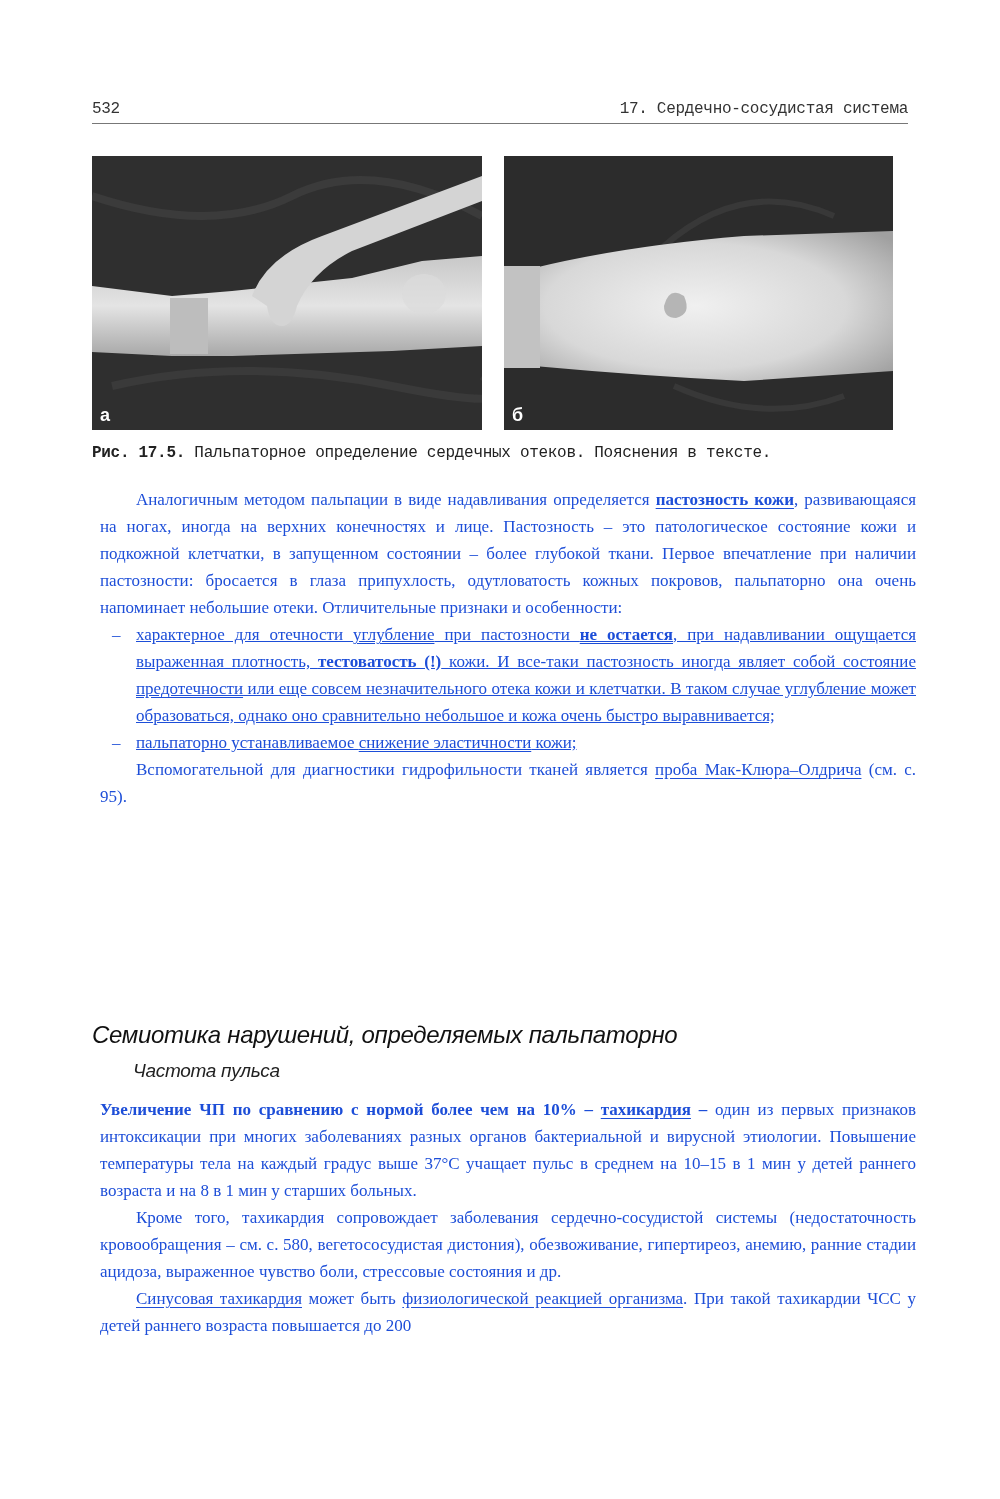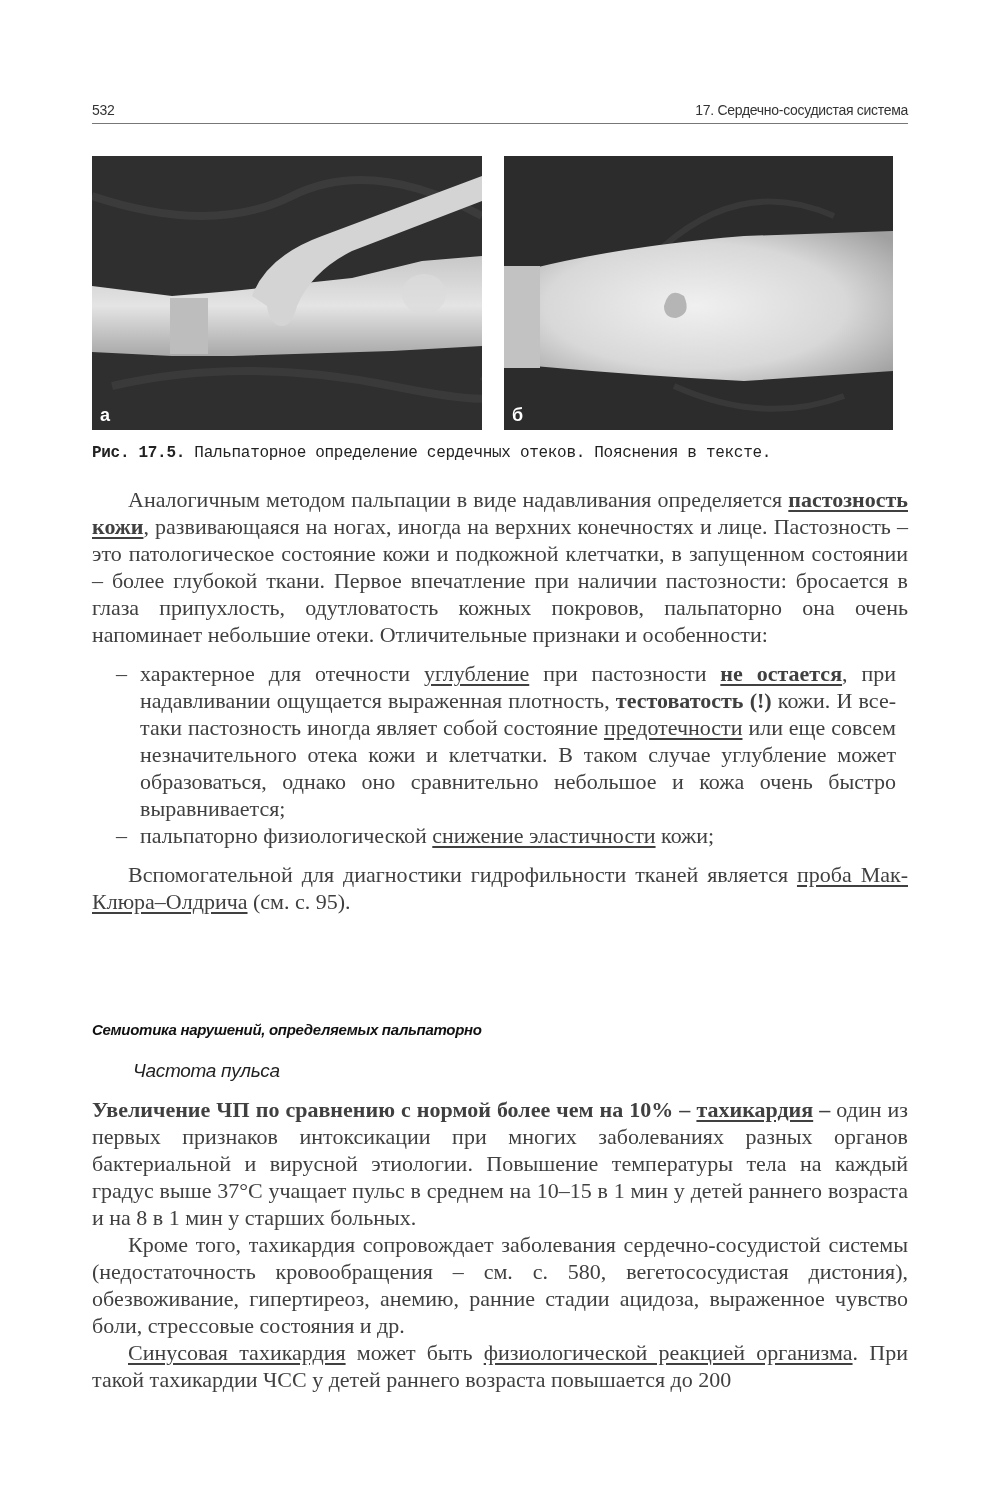--- a/index.html
+++ b/index.html
@@ -1,20 +1,20 @@
 <!DOCTYPE html>
 <html><head>
 <meta charset="utf-8">
 <style>
   html, body { margin: 0; padding: 0; background: #ffffff; }
   body { width: 1000px; height: 1499px; position: relative; overflow: hidden; color: #1a1a1a; }
 
   .running-head {
     position: absolute; left: 92px; top: 92px; width: 816px; height: 26px;
-    font-family: Liberation Sans, sans-serif; font-size: 14px; color: #333;
+    font-family: Liberation Mono, monospace; font-size: 16px; color: #333;
     display: flex; justify-content: space-between; align-items: flex-end;
     letter-spacing: -0.3px;
   }
   .head-rule { position: absolute; left: 92px; top: 123px; width: 816px; height: 1px; background: #777; }
 
   .figure { position: absolute; top: 156px; height: 274px; background: #2d2d2d; overflow: hidden; }
   .figure.a { left: 92px; width: 390px; }
   .figure.b { left: 504px; width: 389px; }
   .photo-svg { width: 100%; height: 100%; display: block; }
   .panel-letter {
@@ -22,37 +22,37 @@
     font-family: "Liberation Sans", sans-serif; font-weight: bold; font-size: 18px;
   }
 
   .caption {
     position: absolute; left: 92px; top: 444px; width: 816px;
     font-family: Liberation Mono, monospace; font-size: 16px; color: #222; letter-spacing: -0.3px;
   }
   .caption b { font-weight: bold; }
 
   .body-text {
-    position: absolute; left: 92px; width: 816px;
-    font-family: "Liberation Serif", serif; font-size: 22px; line-height: 27px; color: #404040;
+    position: absolute; left: 100px; width: 816px;
+    font-family: "Liberation Serif", serif; font-size: 17px; line-height: 27px; color: #1d4ed8;
     text-align: justify;
   }
   .body-text p { margin: 0; }
   .indent { text-indent: 36px; }
   .u { text-decoration: underline; text-underline-offset: 3px; }
   .bu { font-weight: bold; text-decoration: underline; text-underline-offset: 3px; }
   .b { font-weight: bold; }
 
-  .list { margin: 12px; padding: 0; list-style: none; }
+  .list { margin: 0; padding: 0; list-style: none; text-decoration: underline; }
   .list li { position: relative; padding-left: 36px; }
   .list li::before { content: "–"; position: absolute; left: 12px; top: 0; }
 
   .section-heading {
     position: absolute; left: 92px; top: 1021px;
-    font-family: "Liberation Sans", sans-serif; font-weight: bold; font-style: italic; font-size: 15px; color: #111;
+    font-family: "Liberation Sans", sans-serif; font-weight: normal; font-style: italic; font-size: 24px; color: #111;
     letter-spacing: -0.3px;
   }
   .subsection-heading {
     position: absolute; left: 92px; top: 1060px;
     font-family: "Liberation Sans", sans-serif; font-style: italic; font-size: 19px; color: #222;
     letter-spacing: -0.3px;
     margin-left: 41px;
   }
 </style>
 </head>
@@ -115,21 +115,21 @@
 
 <div class="body-text" style="top:486px;">
   <p class="indent">
     <span>Аналогичным методом пальпации в виде надавливания определяется </span><span class="bu">пастозность кожи</span><span>, развивающаяся на ногах, иногда на верхних конечностях и лице. Пастозность – это патологическое состояние кожи и подкожной клетчатки, в запущенном состоянии – более глубокой ткани. Первое впечатление при наличии пастозности: бросается в глаза припухлость, одутловатость кожных покровов, пальпаторно она очень напоминает небольшие отеки. Отличительные признаки и особенности:</span>
   </p>
   <ul class="list">
     <li>
       <span>характерное для отечности </span><span class="u">углубление</span><span> при пастозности </span><span class="bu">не остается</span><span>, при надавливании ощущается выраженная плотность, </span><span class="b">тестоватость (!)</span><span> кожи. И все-таки пастозность иногда являет собой состояние </span><span class="u">предотечности</span><span> или еще совсем незначительного отека кожи и клетчатки. В таком случае углубление может образоваться, однако оно сравнительно небольшое и кожа очень быстро выравнивается;</span>
     </li>
     <li>
-      <span>пальпаторно физиологической </span><span class="u">снижение эластичности</span><span> кожи;</span>
+      <span>пальпаторно устанавливаемое </span><span class="u">снижение эластичности</span><span> кожи;</span>
     </li>
   </ul>
   <p class="indent">
     <span>Вспомогательной для диагностики гидрофильности тканей является </span><span class="u">проба Мак-Клюра–Олдрича</span><span> (см. с. 95).</span>
   </p>
 </div>
 
 <div class="section-heading">Семиотика нарушений, определяемых пальпаторно</div>
 <div class="subsection-heading">Частота пульса</div>
 

